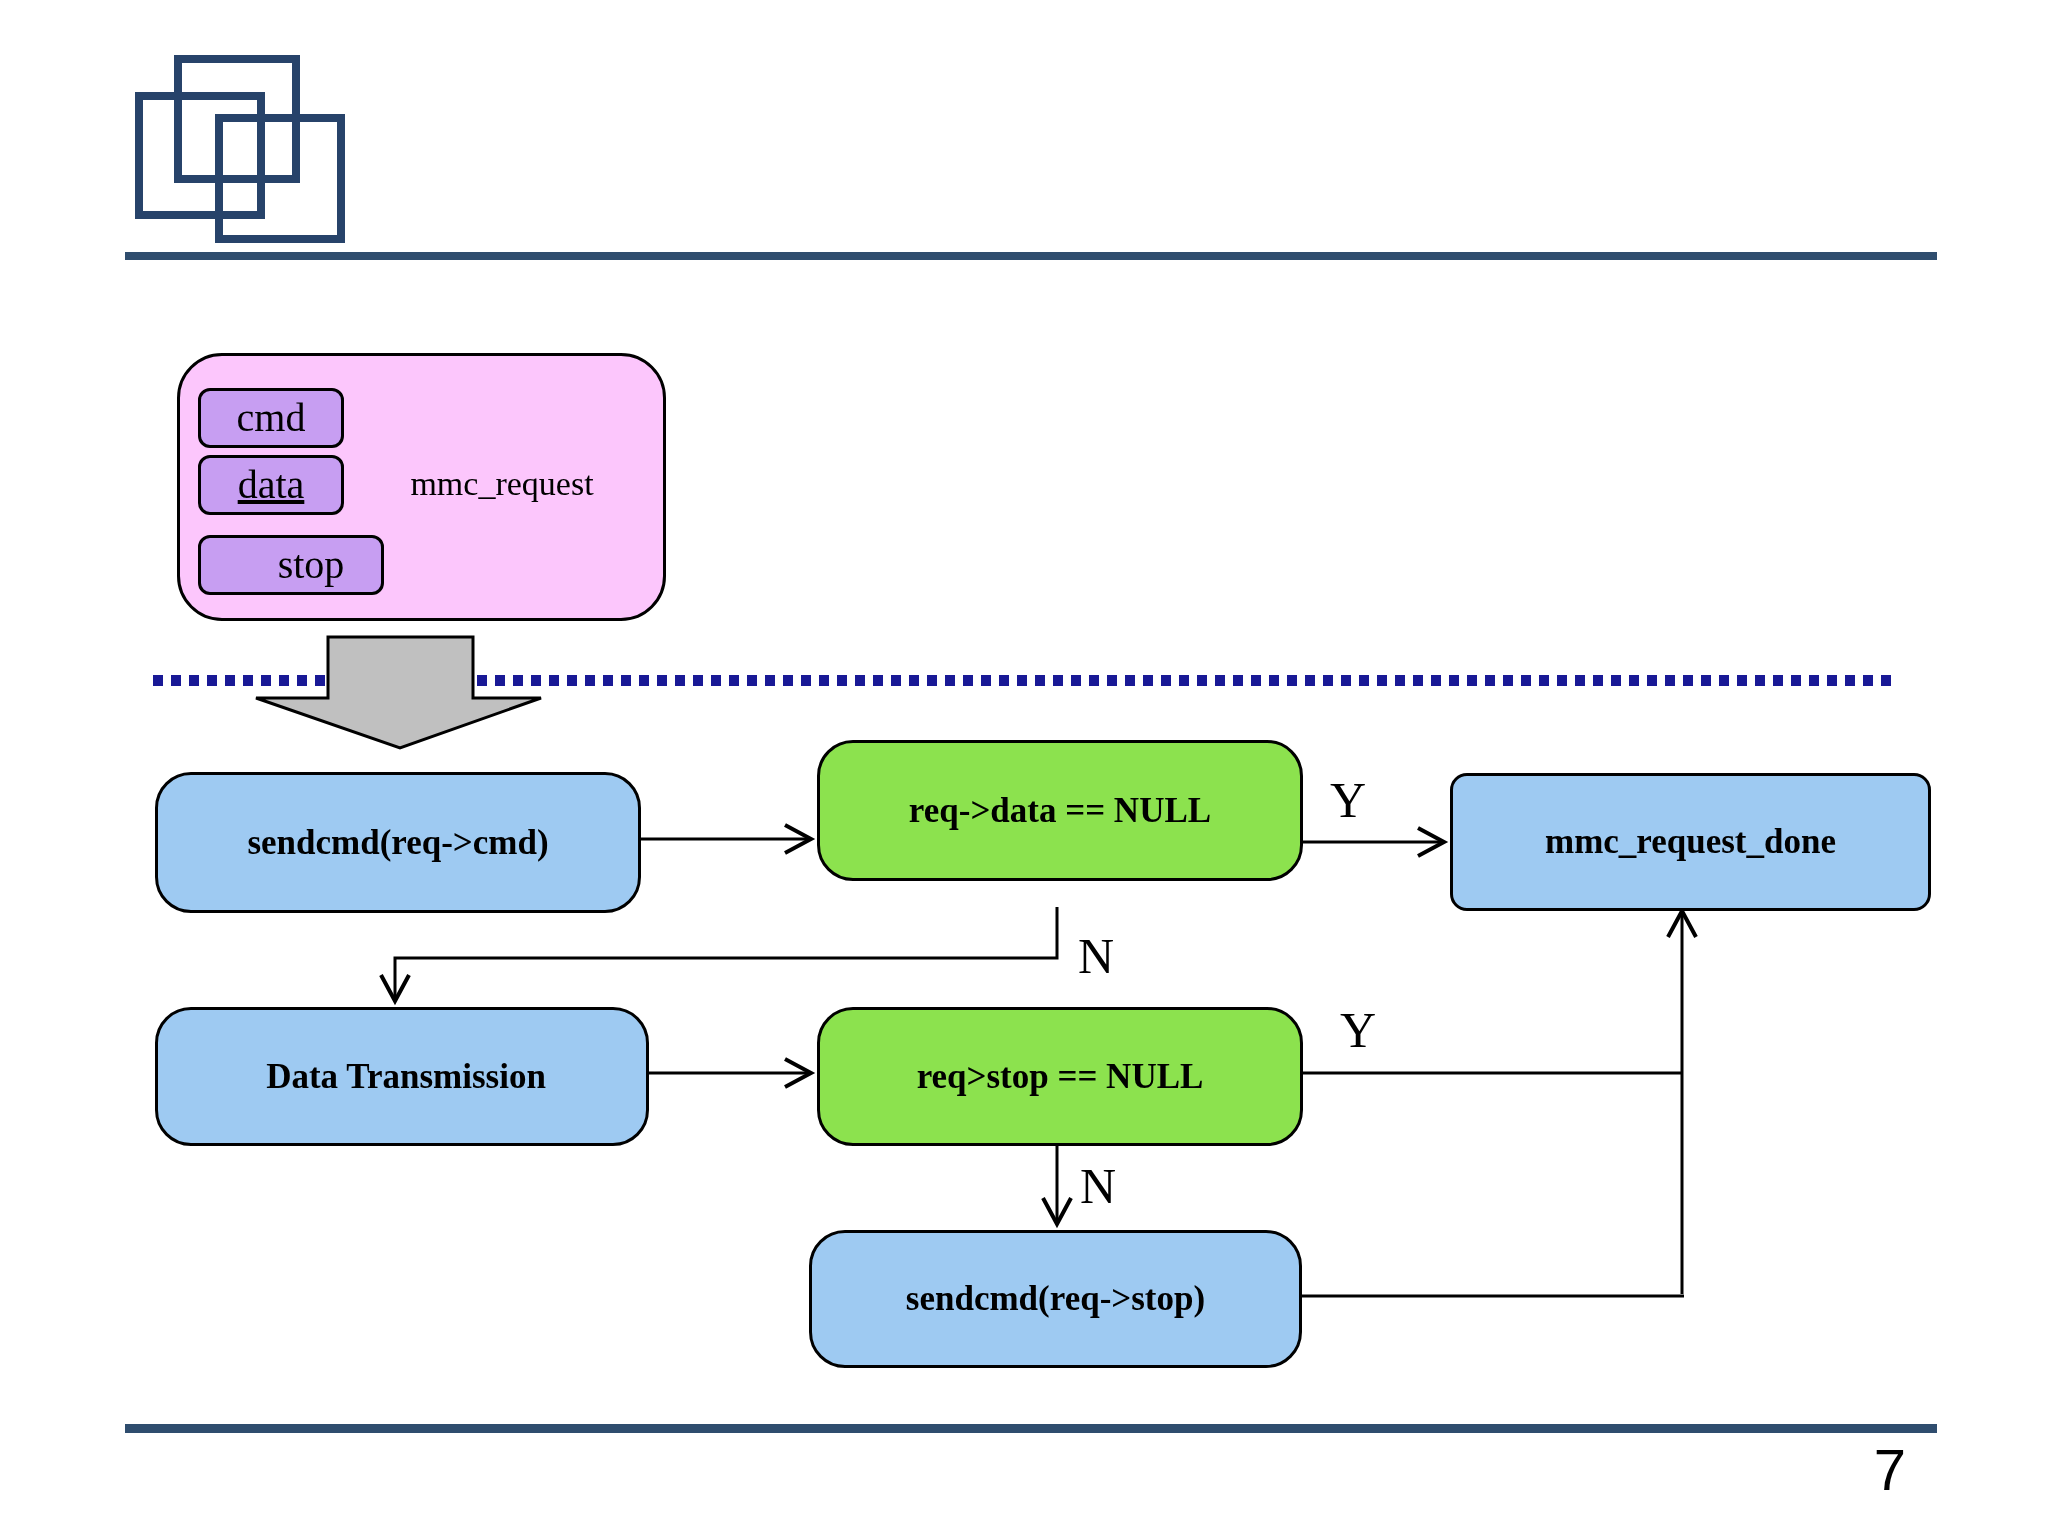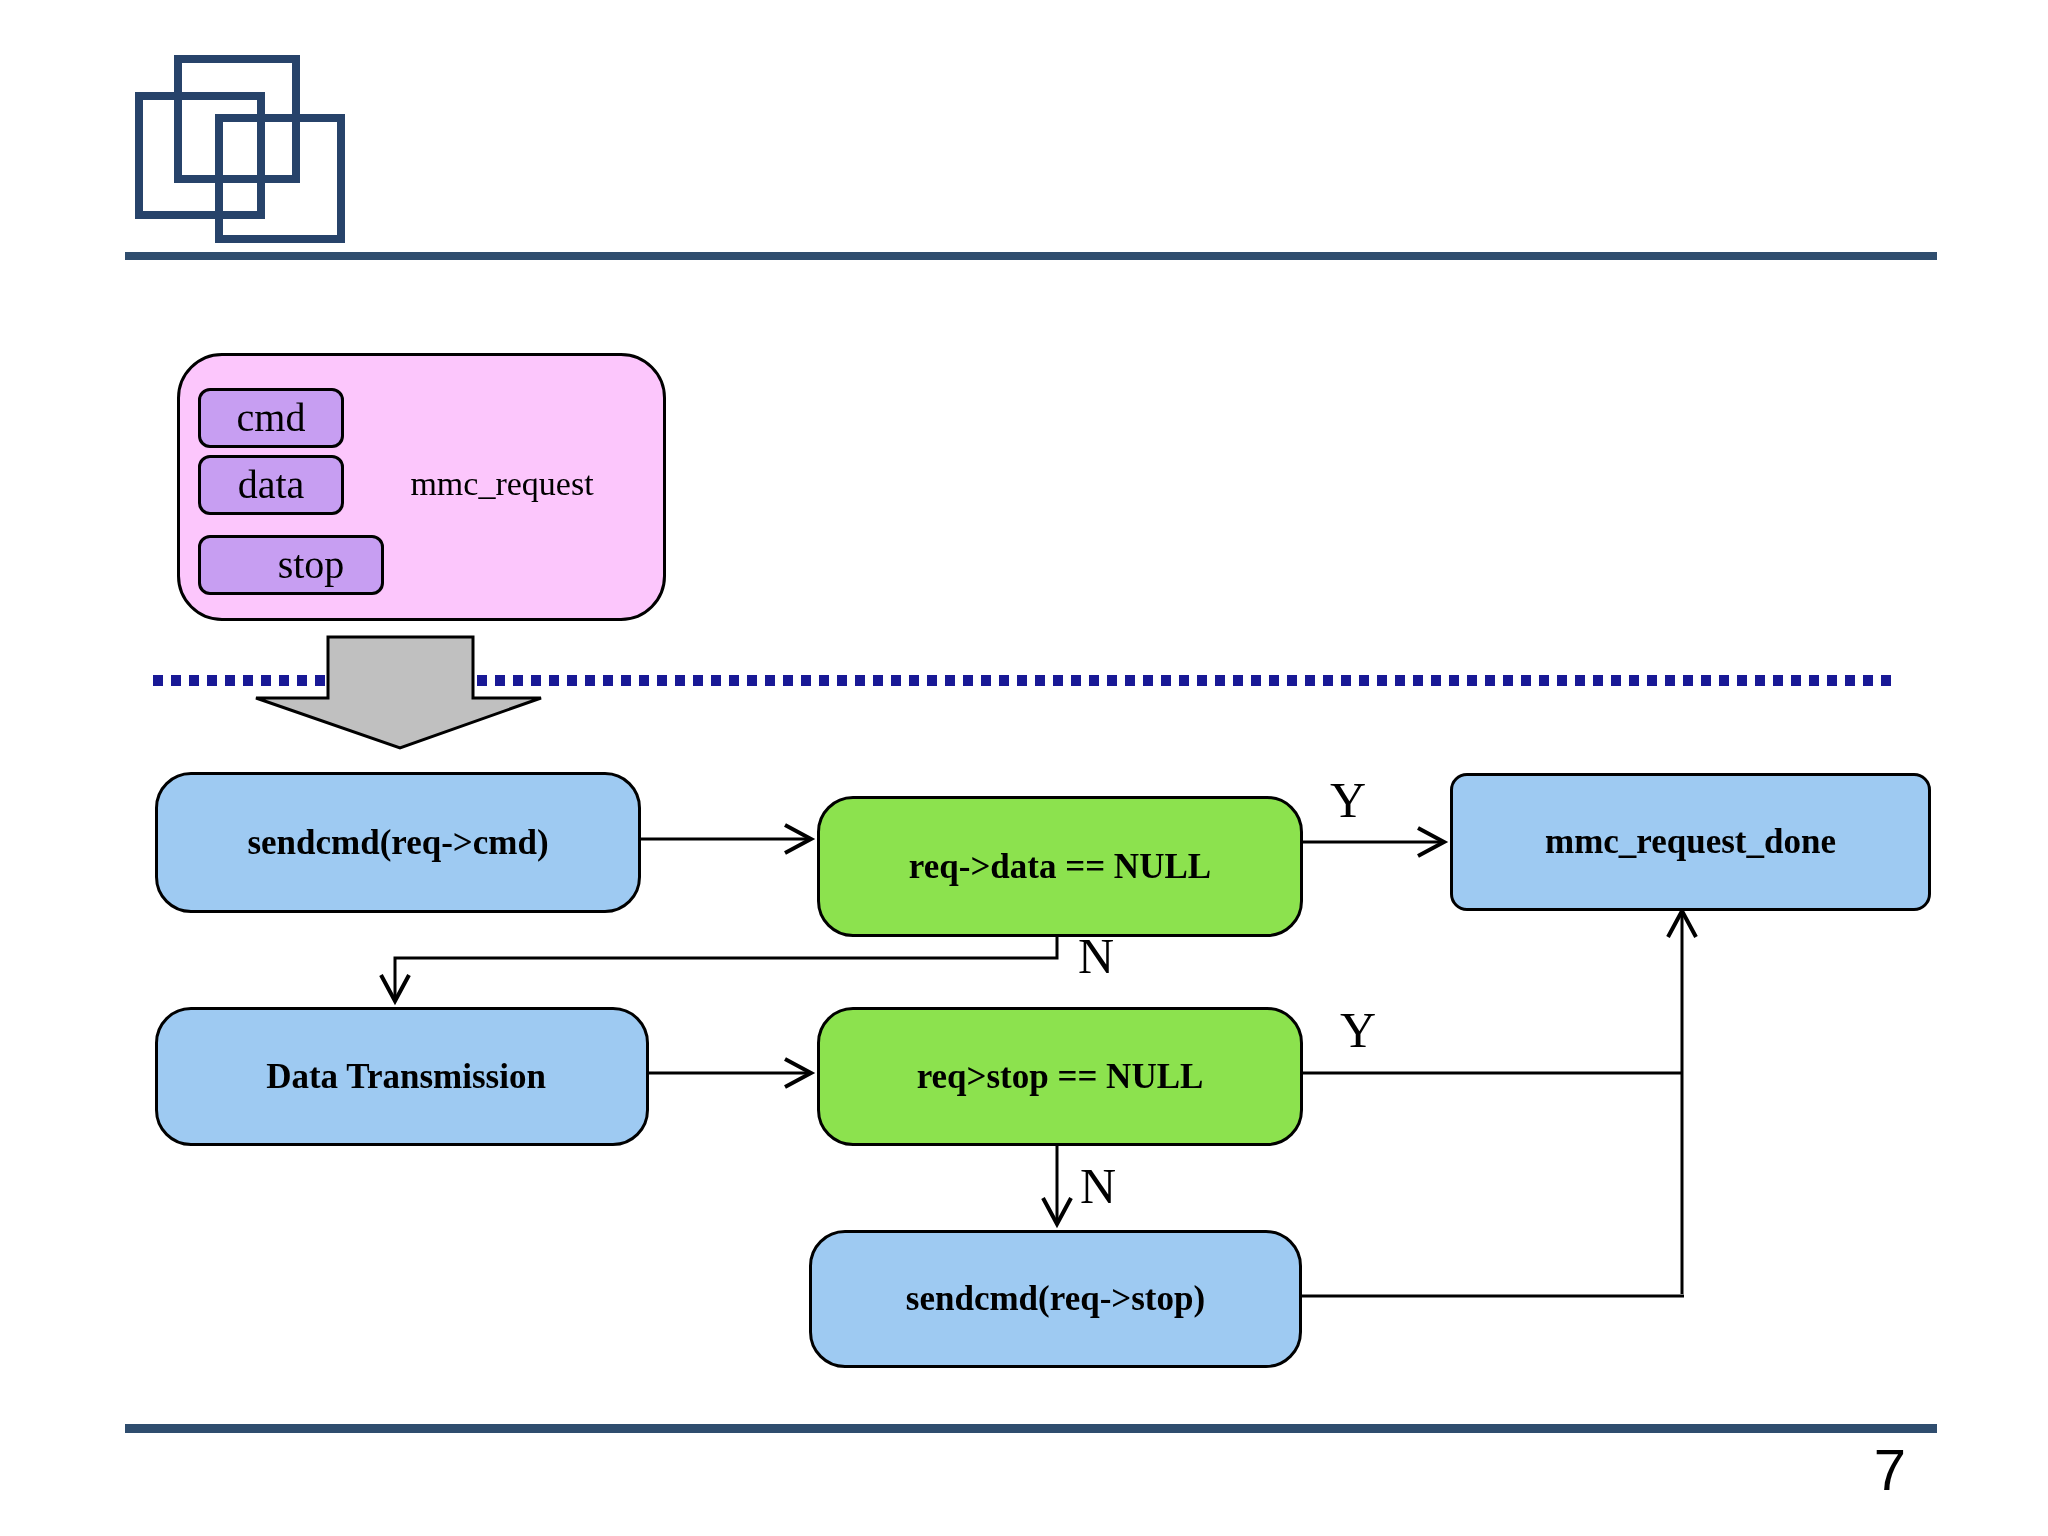--- a/index.html
+++ b/index.html
@@ -10,36 +10,36 @@
   #title{position:absolute;left:400px;top:104px;width:1250px;height:140px;
          text-align:center;font-family:"Liberation Sans", sans-serif;
          font-size:100px;line-height:140px;color:#1c1c94;white-space:nowrap;}
   #title-rule{position:absolute;left:125px;top:252px;width:1812px;height:8px;background:#2f4d6e;}
   
   #struct-box{position:absolute;left:177px;top:353px;width:483px;height:262px;
               background:#fcc6fc;border:3px solid #000;border-radius:45px;}
   .field-chip{position:absolute;left:18px;width:140px;height:54px;background:#c79ef2;
               border:3px solid #000;border-radius:12px;font-size:40px;line-height:54px;
               text-align:center;color:#000;}
-  #chip-cmd{top:20px;margin-top:12px;} #chip-data{top:99px;} #chip-stop{top:179px;padding-left:40px;}
+  #chip-cmd{top:20px;margin-top:12px;} #chip-data{top:99px;text-decoration:underline;} #chip-stop{top:179px;padding-left:40px;}
   #struct-label{position:absolute;left:172px;top:102px;width:300px;text-align:center;
                 font-size:34px;line-height:52px;color:#000;}
   
   #dotted-line{position:absolute;left:153px;top:675px;width:1744px;height:11px;
     background:repeating-linear-gradient(to right,#191996 0px,#191996 10px,transparent 10px,transparent 18px);}
   
   #connectors{position:absolute;left:0;top:0;width:2048px;height:1536px;}
   
   .node{position:absolute;border:3px solid #000;border-radius:36px;display:flex;
         align-items:center;justify-content:center;font-weight:bold;font-size:35px;color:#000;
         text-align:center;}
   .process{background:#9ecaf2;}
   .decision{background:#8ce24e;}
   #node-sendcmd-cmd{left:155px;top:772px;width:480px;height:135px;}
-  #node-check-data{left:817px;top:796px;width:480px;height:135px;}
+  #node-check-data{left:817px;top:740px;width:480px;height:135px;}
   #node-request-done{left:1450px;top:773px;width:475px;height:132px;border-radius:17px;}
   #node-data-transmission{left:155px;top:1007px;width:480px;height:133px;padding-left:8px;}
   #node-check-stop{left:817px;top:1007px;width:480px;height:133px;}
   #node-sendcmd-stop{left:809px;top:1230px;width:487px;height:132px;}
   
   .branch-label{position:absolute;width:56px;text-align:center;font-size:50px;
                 line-height:56px;color:#000;}
   #label-y1{left:1320px;top:772px;}
   #label-n1{left:1068px;top:928px;}
   #label-y2{left:1330px;top:1002px;}

